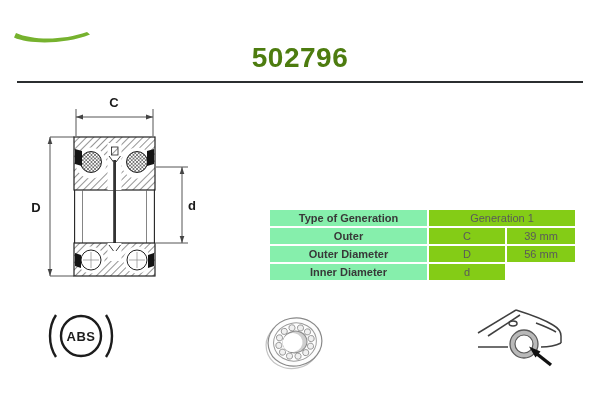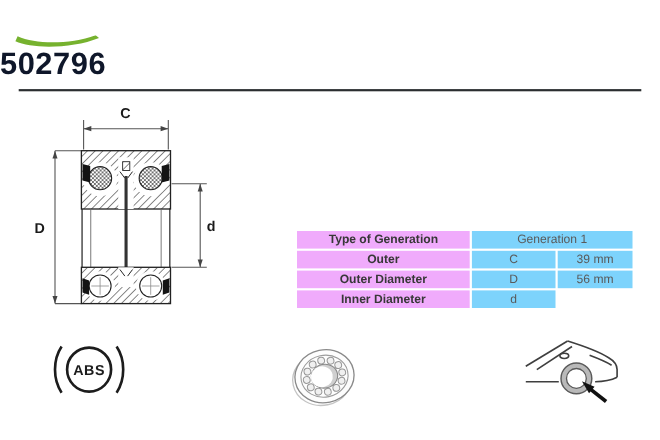--- a/index.html
+++ b/index.html
@@ -9,38 +9,38 @@
     font-family:"Liberation Sans", sans-serif; overflow:hidden;
   }
   
   .logo { position:absolute; left:17px; top:34px; width:90px; }
   .logo-text {
     font-size:23px; font-weight:bold; font-style:italic;
     color:#76b22e; letter-spacing:-0.5px; line-height:24px; display:block;
   }
   .logo-swoosh { display:block; margin-top:-2px; margin-left:-4px; }
   .part-number {
-    position:absolute; left:0; top:42px; width:600px; text-align:left;
-    font-size:28px; font-weight:bold; color:#0f172a; letter-spacing:0.5px;
+    position:absolute; left:0; top:42px; width:600px; text-align:center;
+    font-size:28px; font-weight:bold; color:#4d7c0f; letter-spacing:0.5px;
   }
   .header-divider {
     position:absolute; left:17px; top:81px; width:566px; height:2px; background:#2b2e30;
   }
   
   .diagram { position:absolute; left:25px; top:92px; }
   .dim-label { font-family:"Liberation Sans",sans-serif; font-size:13px; font-weight:bold; fill:#1a1a1a; }
   
   .spec-table {
     position:absolute; left:270px; top:210px; width:305px;
     display:grid; grid-template-columns:157px 76px 68px;
     grid-auto-rows:16px; gap:2px; font-size:11px;
   }
   .cell { display:flex; align-items:center; justify-content:center; }
-  .cell.label { background:#f0abfc; font-weight:bold; color:#383838; }
-  .cell.value { background:#7dd3fc; color:#5a5a5a; }
+  .cell.label { background:#86efac; font-weight:bold; color:#383838; }
+  .cell.value { background:#84cc16; color:#5a5a5a; }
   .cell.span2 { grid-column:2 / span 2; }
   
   .abs-icon    { position:absolute; left:45px;  top:306px; }
   .bearing-img { position:absolute; left:257px; top:310px; }
   .car-icon    { position:absolute; left:476px; top:303px; }
   .abs-text { font-family:"Liberation Sans",sans-serif; font-size:13px; font-weight:bold; fill:#1c1c1c; letter-spacing:0.5px; }
 </style>
 </head>
 <body>
 

